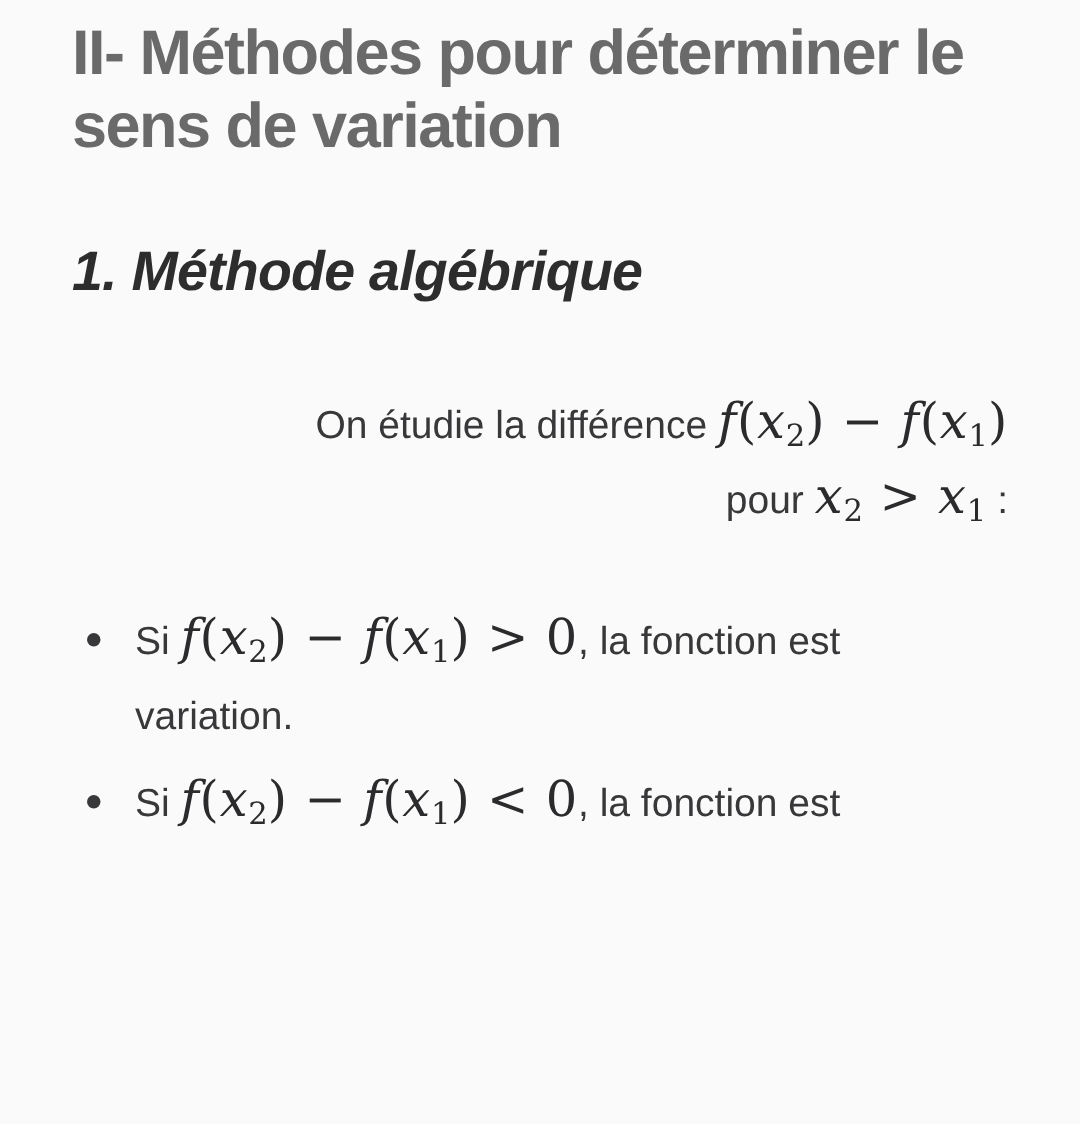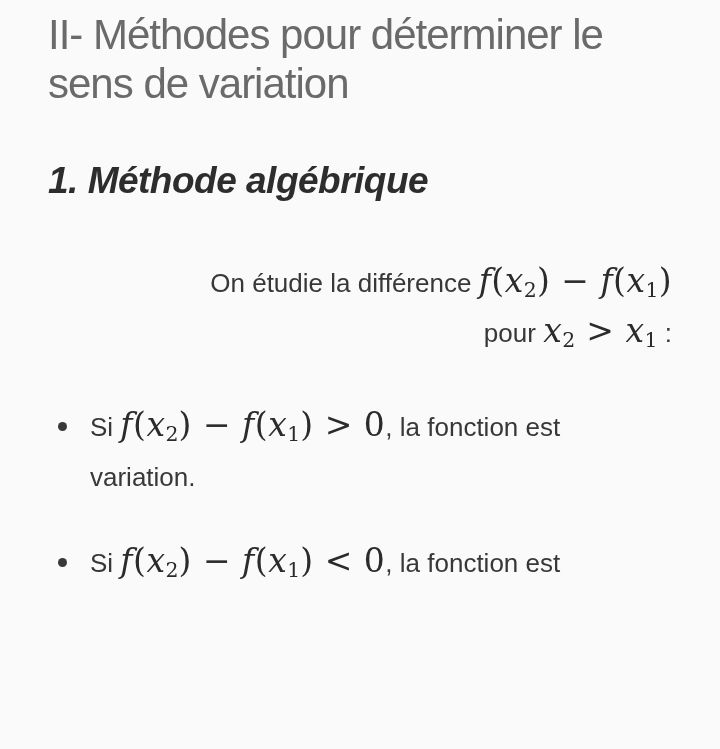--- a/index.html
+++ b/index.html
@@ -10,21 +10,21 @@
     background: var(--bg, #fafafa);
     padding: 0 48px;
     overflow: hidden;
     font-family: "Liberation Sans", sans-serif;
     color: var(--text-color, #38383a);
   }
   .section-title {
     margin-top: 10px;
     font-size: 42px;
     line-height: 49px;
-    font-weight: normal;
+    font-weight: bold;
     letter-spacing: -1px;
     color: var(--title-color, #6a6a6a);
   }
   .subsection-title {
     margin-top: 52px;
     font-size: 37px;
     line-height: 42px;
     font-weight: bold;
     font-style: italic;
     letter-spacing: -0.5px;
@@ -56,21 +56,21 @@
   ul.bullets {
     margin-top: 44px;
     list-style: none;
   }
   ul.bullets li {
     position: relative;
     padding-left: 42px;
     font-size: 26px;
     line-height: 50px;
   }
-  ul.bullets li + li { margin-top: 36px; }
+  ul.bullets li + li { margin-top: 8px; }
   .bullet-dot {
     position: absolute;
     left: 10px;
     top: 20px;
     width: 9px;
     height: 9px;
     border-radius: 50%;
     background: var(--text-color, #38383a);
   }
 </style>

